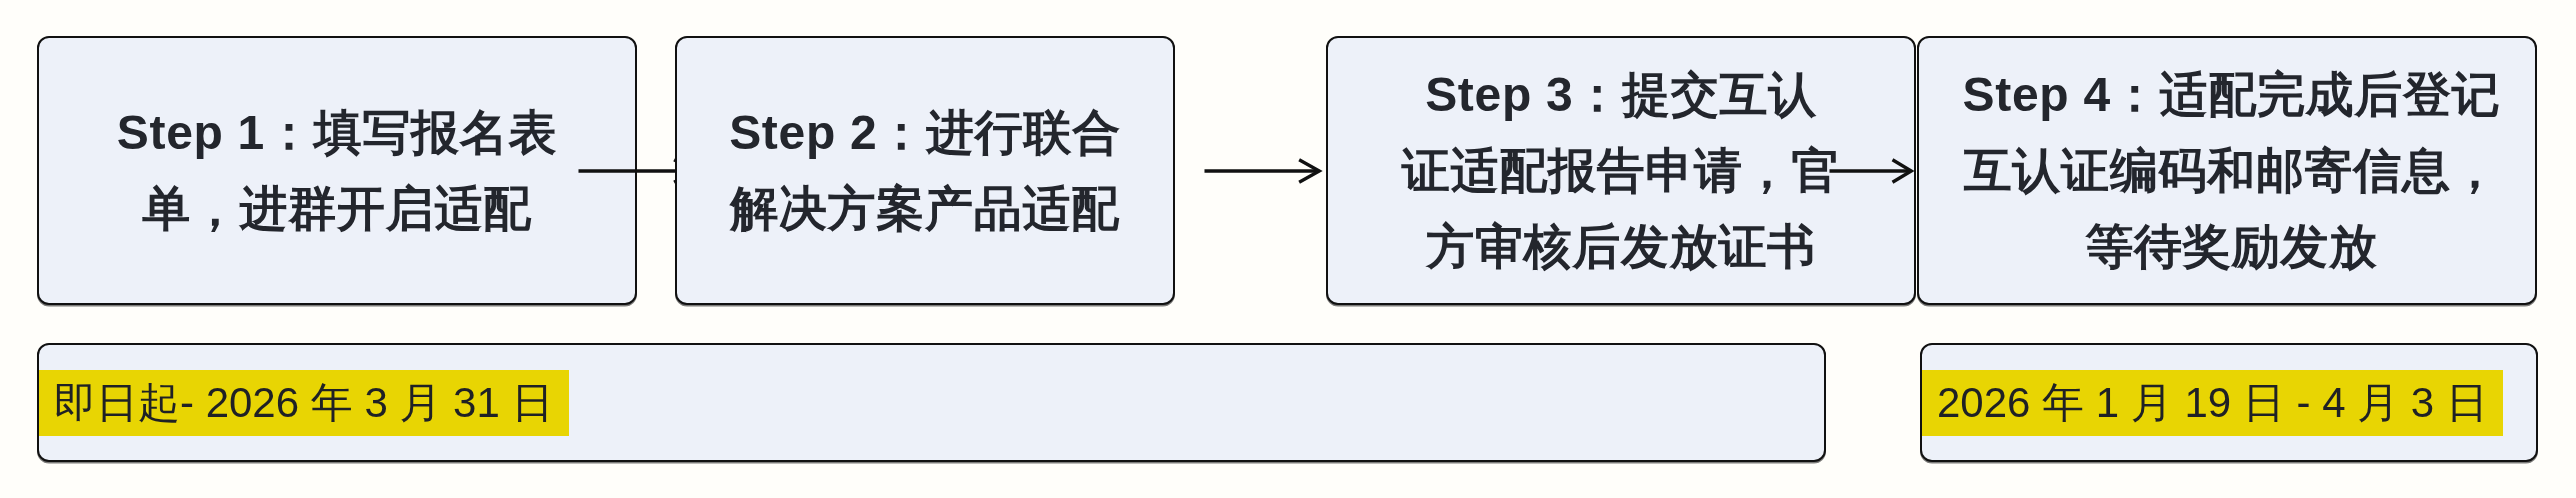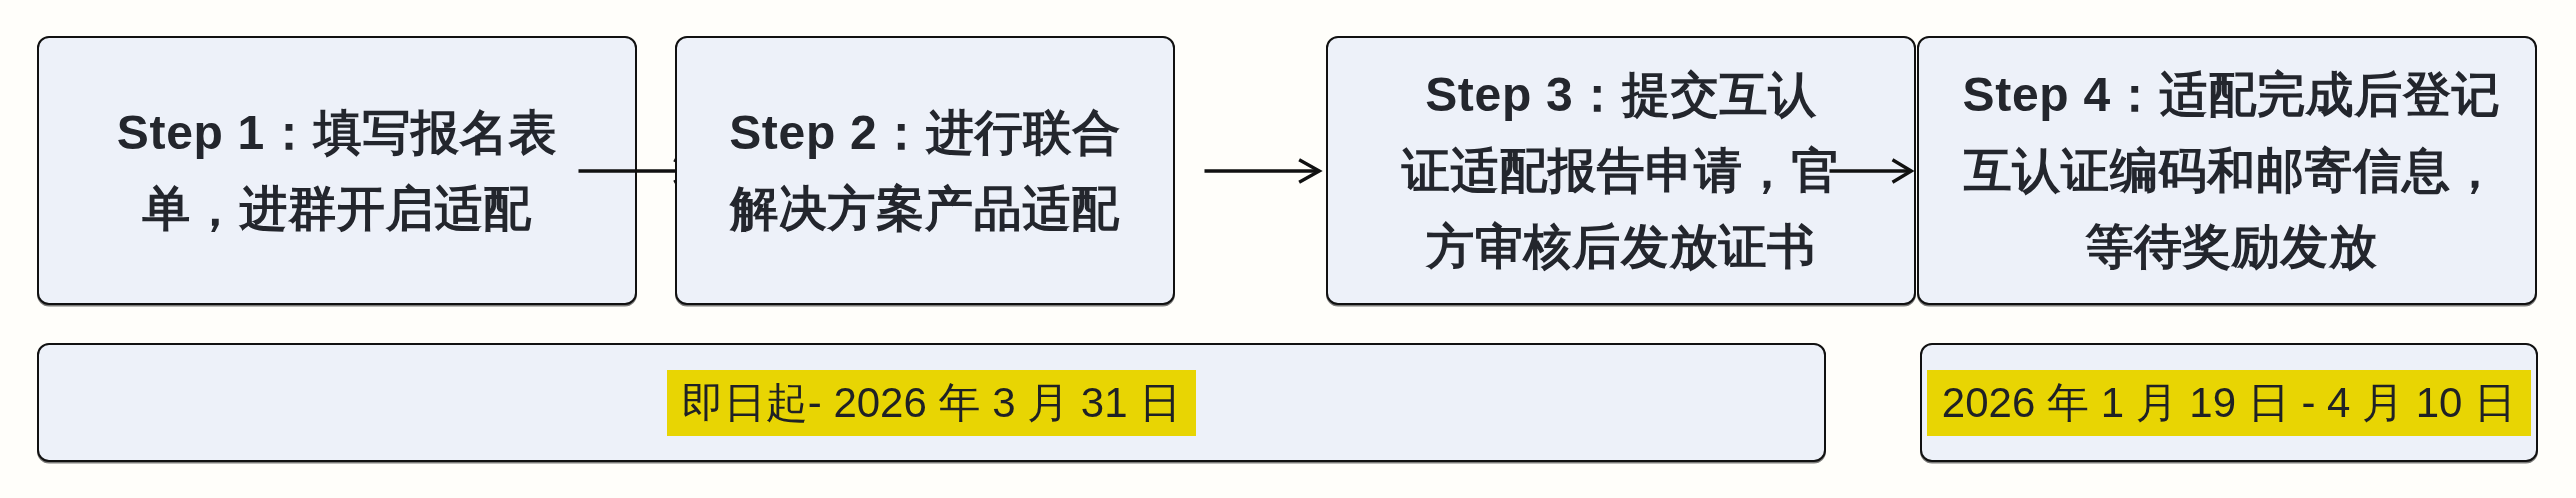--- a/index.html
+++ b/index.html
@@ -67,21 +67,21 @@
   .time-box {
     position: absolute;
     top: 343px;
     height: 119px;
     background: var(--box-fill);
     border: 2.2px solid var(--box-border);
     border-radius: 12px;
     box-shadow: 0 1.5px 0 rgba(17,17,17,0.55);
     display: flex;
     align-items: center;
-    justify-content: center;
+    justify-content: flex-start;
   }
   .time-left  { left: 37px;   width: 1789px; }
   .time-right { left: 1920px; width: 618px; }
 
   .date-highlight {
     background: var(--highlight);
     color: var(--date-text);
     font-size: 42px;
     font-weight: 500;
     line-height: 45px;
@@ -135,17 +135,17 @@
     <div class="step-text">Step 4：适配完成后登记
 互认证编码和邮寄信息，
 等待奖励发放</div>
   </div>
 
   <div class="time-box time-left">
     <span class="date-highlight">即日起- 2026 年 3 月 31 日</span>
   </div>
 
   <div class="time-box time-right">
-    <span class="date-highlight">2026 年 1 月 19 日 - 4 月 10 日</span>
+    <span class="date-highlight">2026 年 1 月 19 日 - 4 月 3 日</span>
   </div>
 
 </div>
 
 
 </body></html>

